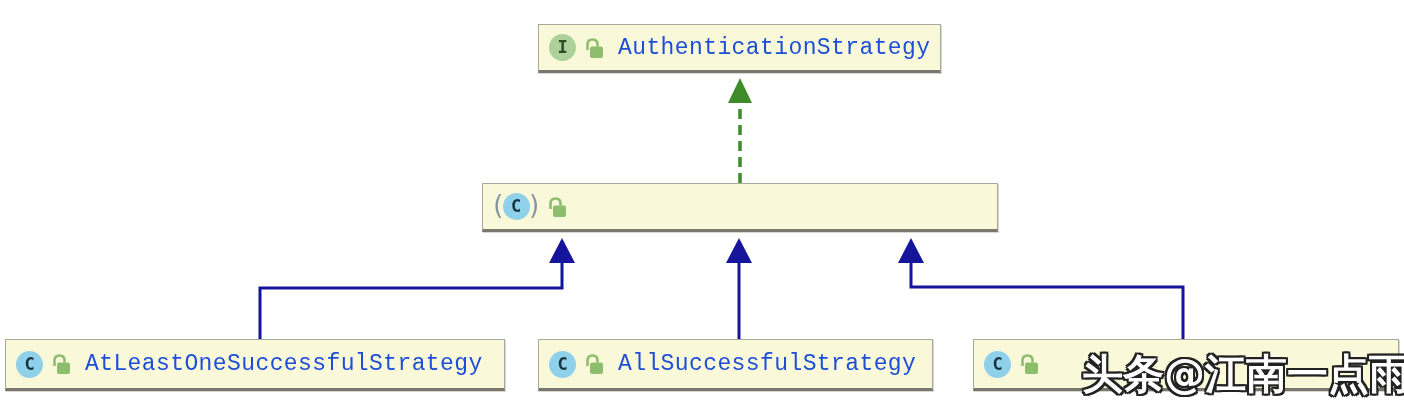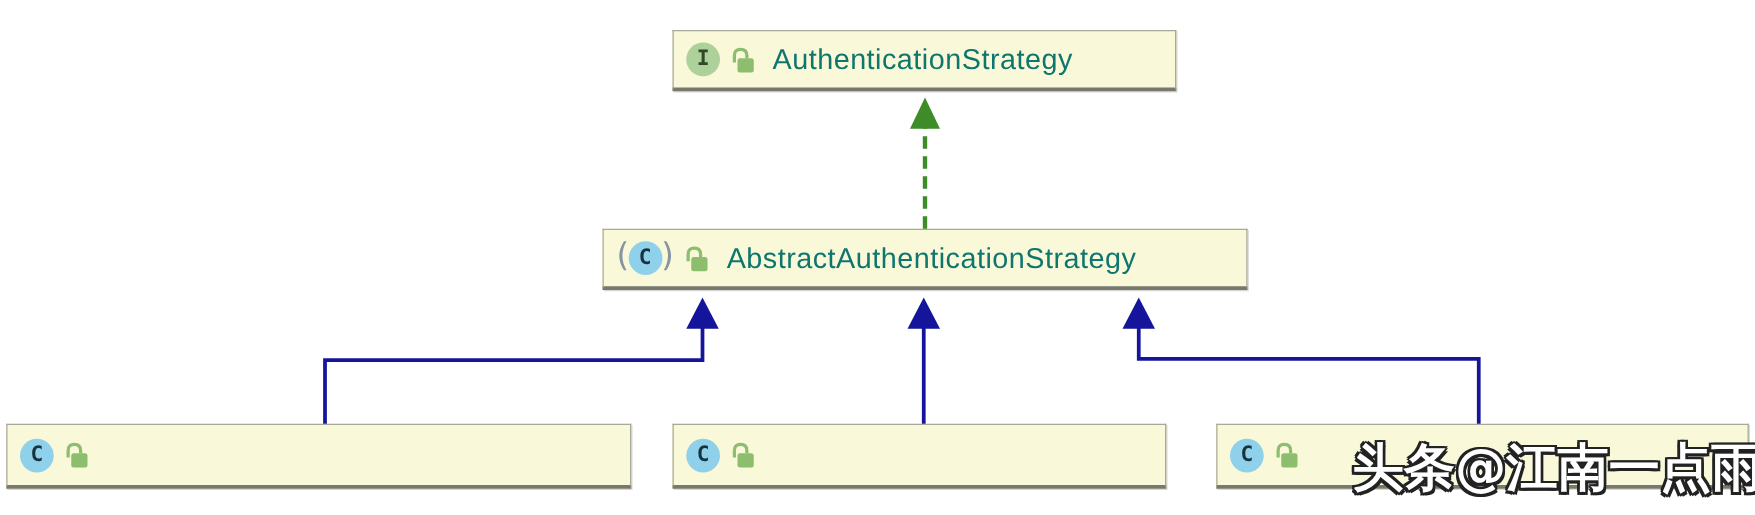--- a/index.html
+++ b/index.html
@@ -46,24 +46,24 @@
   .paren {
     font-family: "DejaVu Sans Mono", monospace;
     font-size: 26px;
     color: #8795a1;
     margin: 0 -3px;
     transform: translateY(-2px);
     line-height: 1;
   }
   .lock { margin-left: 8px; flex: none; }
   .label {
-    font-family: Liberation Sans, sans-serif;
+    font-family: Liberation Mono, monospace;
     font-size: 23px;
     letter-spacing: 0.4px;
-    color: #0f766e;
+    color: #1d4ed8;
     margin-left: 14px;
     white-space: nowrap;
   }
   .watermark {
     position: absolute;
     left: 1082px;
     top: 352px;
     z-index: 3;
     font-family: "DejaVu Sans", "Liberation Sans", sans-serif;
     font-size: 41px;
@@ -120,41 +120,42 @@
       <span class="paren">(</span>
       <span class="badge class-badge">
         <span>C</span>
       </span>
       <span class="paren">)</span>
     </span>
     <svg class="lock" width="20" height="22" viewBox="0 0 20 22">
       <path d="M3.5 13 L3.5 7.5 Q3.5 2.5 8.5 2.5 Q13.5 2.5 13.5 7.5 L13.5 9.5" fill="none" stroke="#8cbe6e" stroke-width="2.6"></path>
       <rect x="6" y="9.5" width="13" height="11.5" rx="2" fill="#8cbe6e"></rect>
     </svg>
-    <span class="label">AbstractAuthenticationStrategy</span>
   </div>
 
   <div class="node" style="left:5px; top:339px; width:500px; height:52px;">
     <span class="badge class-badge">
       <span>C</span>
     </span>
     <svg class="lock" width="20" height="22" viewBox="0 0 20 22">
       <path d="M3.5 13 L3.5 7.5 Q3.5 2.5 8.5 2.5 Q13.5 2.5 13.5 7.5 L13.5 9.5" fill="none" stroke="#8cbe6e" stroke-width="2.6"></path>
       <rect x="6" y="9.5" width="13" height="11.5" rx="2" fill="#8cbe6e"></rect>
     </svg>
+    <span class="label">AtLeastOneSuccessfulStrategy</span>
   </div>
 
   <div class="node" style="left:538px; top:339px; width:395px; height:52px;">
     <span class="badge class-badge">
       <span>C</span>
     </span>
     <svg class="lock" width="20" height="22" viewBox="0 0 20 22">
       <path d="M3.5 13 L3.5 7.5 Q3.5 2.5 8.5 2.5 Q13.5 2.5 13.5 7.5 L13.5 9.5" fill="none" stroke="#8cbe6e" stroke-width="2.6"></path>
       <rect x="6" y="9.5" width="13" height="11.5" rx="2" fill="#8cbe6e"></rect>
     </svg>
+    <span class="label">AllSuccessfulStrategy</span>
   </div>
 
   <div class="node" style="left:973px; top:339px; width:426px; height:52px;">
     <span class="badge class-badge">
       <span>C</span>
     </span>
     <svg class="lock" width="20" height="22" viewBox="0 0 20 22">
       <path d="M3.5 13 L3.5 7.5 Q3.5 2.5 8.5 2.5 Q13.5 2.5 13.5 7.5 L13.5 9.5" fill="none" stroke="#8cbe6e" stroke-width="2.6"></path>
       <rect x="6" y="9.5" width="13" height="11.5" rx="2" fill="#8cbe6e"></rect>
     </svg>

